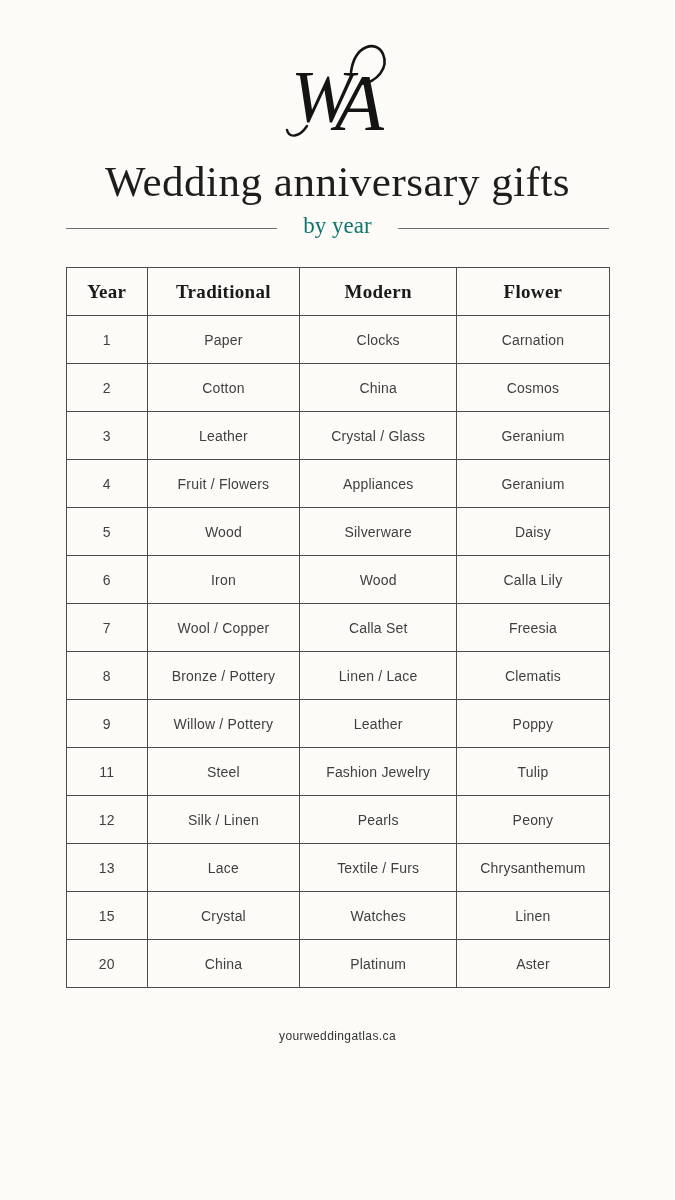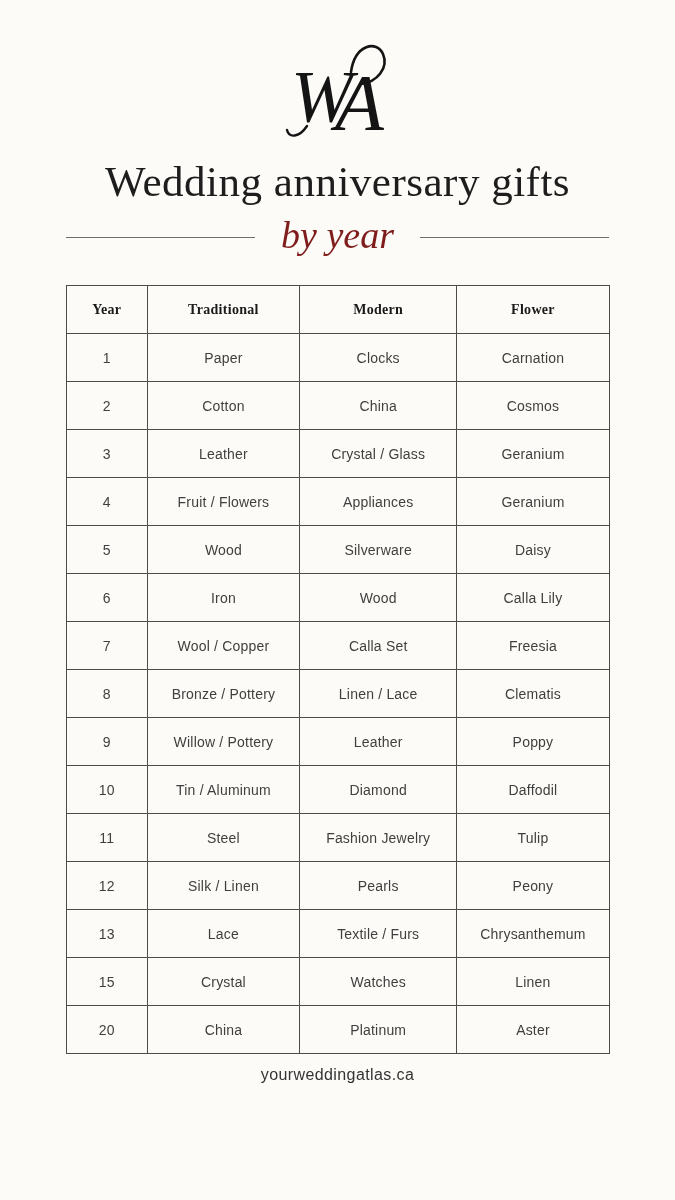--- a/index.html
+++ b/index.html
@@ -46,23 +46,22 @@
     align-items: center;
     justify-content: center;
   }
   .subtitle-row .rule {
     flex: 1 1 auto;
     height: 0;
     border-top: 1.5px solid #6f6f6f;
   }
   .subtitle {
     font-family: "Liberation Serif", serif;
-    font-style: italic;
-    font-size: 38px;
-    color: #7f1d1d;
+    font-size: 23px;
+    color: #0f766e;
     padding: 0 26px;
     white-space: nowrap;
     transform: translateY(-2px);
   }
   
   table.gift-table {
     margin-top: 26px;
     width: 544px;
     border-collapse: collapse;
     table-layout: fixed;
@@ -70,38 +69,38 @@
   }
   .gift-table th, .gift-table td {
     border: 1px solid #4c4c4c;
     text-align: center;
     vertical-align: middle;
   }
   .gift-table th {
     height: 48px;
     font-family: "Liberation Serif", serif;
     font-weight: bold;
-    font-size: 14px;
+    font-size: 19px;
     color: #1a1a1a;
     letter-spacing: 0.3px;
   }
   .gift-table td {
     height: 48px;
     font-size: 14px;
     color: #3f3f3f;
     letter-spacing: 0.2px;
   }
   .col-year   { width: 15%; }
   .col-trad   { width: 28%; }
   .col-modern { width: 29%; }
   .col-flower { width: 28%; }
   
   .footer {
-    margin-top: 12px;
-    font-size: 16px;
+    margin-top: 41px;
+    font-size: 12px;
     color: #333333;
     letter-spacing: 0.4px;
   }
 </style>
 </head>
 <body>
 
 <div class="page">
 
   <div class="logo-wrap">
@@ -186,26 +185,20 @@
           <td>Linen / Lace</td>
           <td>Clematis</td>
         </tr>
         <tr>
           <td>9</td>
           <td>Willow / Pottery</td>
           <td>Leather</td>
           <td>Poppy</td>
         </tr>
         <tr>
-          <td>10</td>
-          <td>Tin / Aluminum</td>
-          <td>Diamond</td>
-          <td>Daffodil</td>
-        </tr>
-        <tr>
           <td>11</td>
           <td>Steel</td>
           <td>Fashion Jewelry</td>
           <td>Tulip</td>
         </tr>
         <tr>
           <td>12</td>
           <td>Silk / Linen</td>
           <td>Pearls</td>
           <td>Peony</td>

